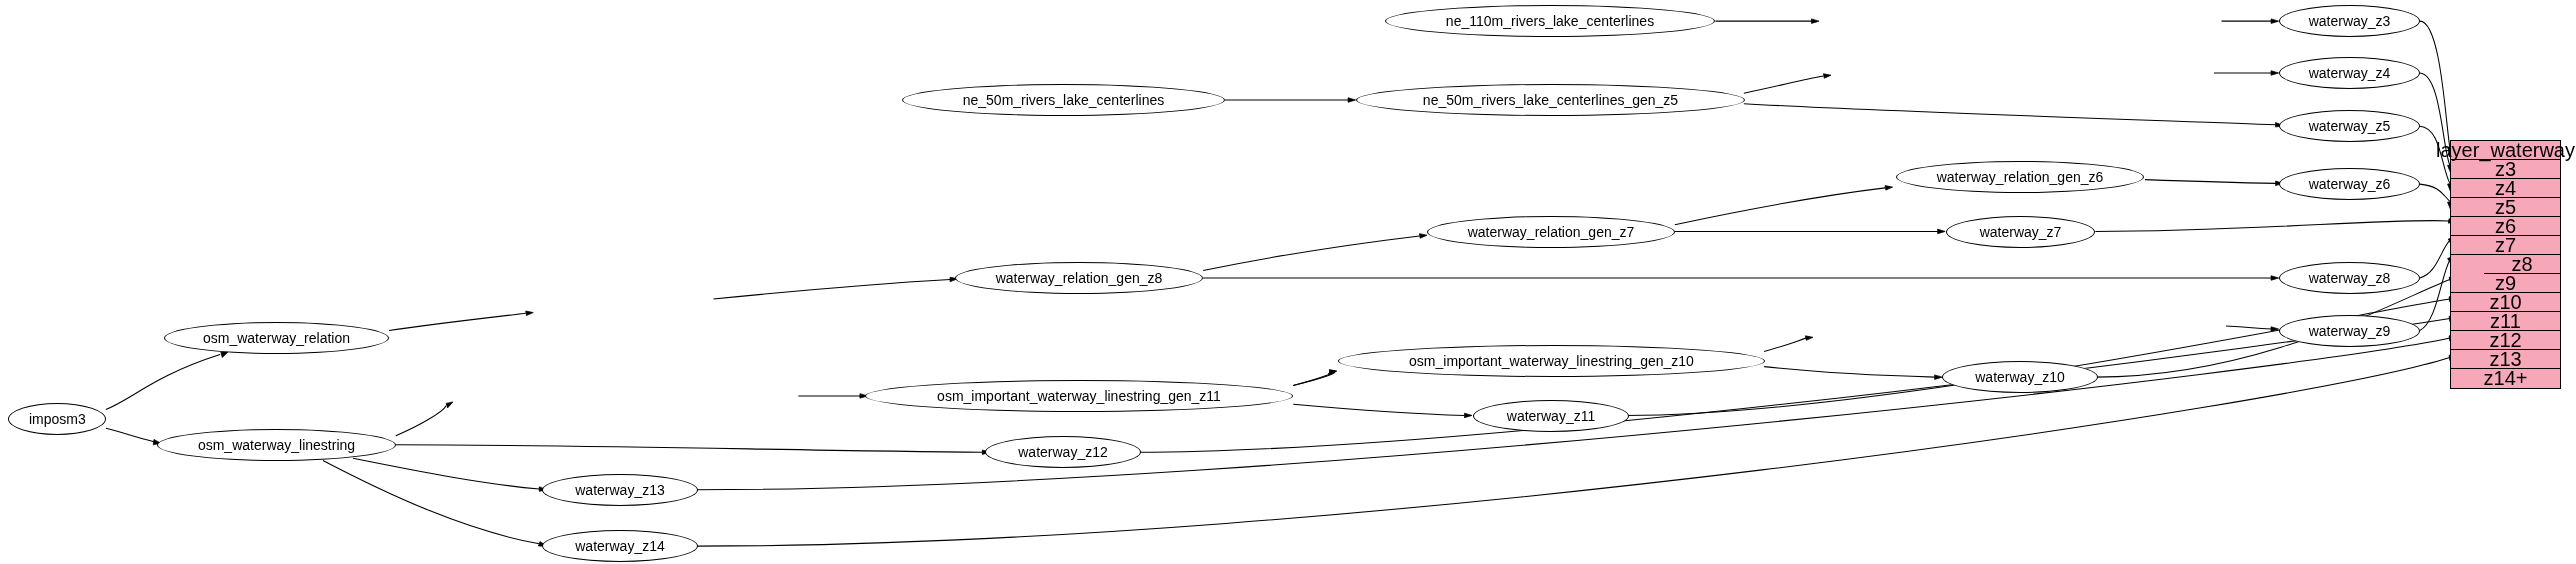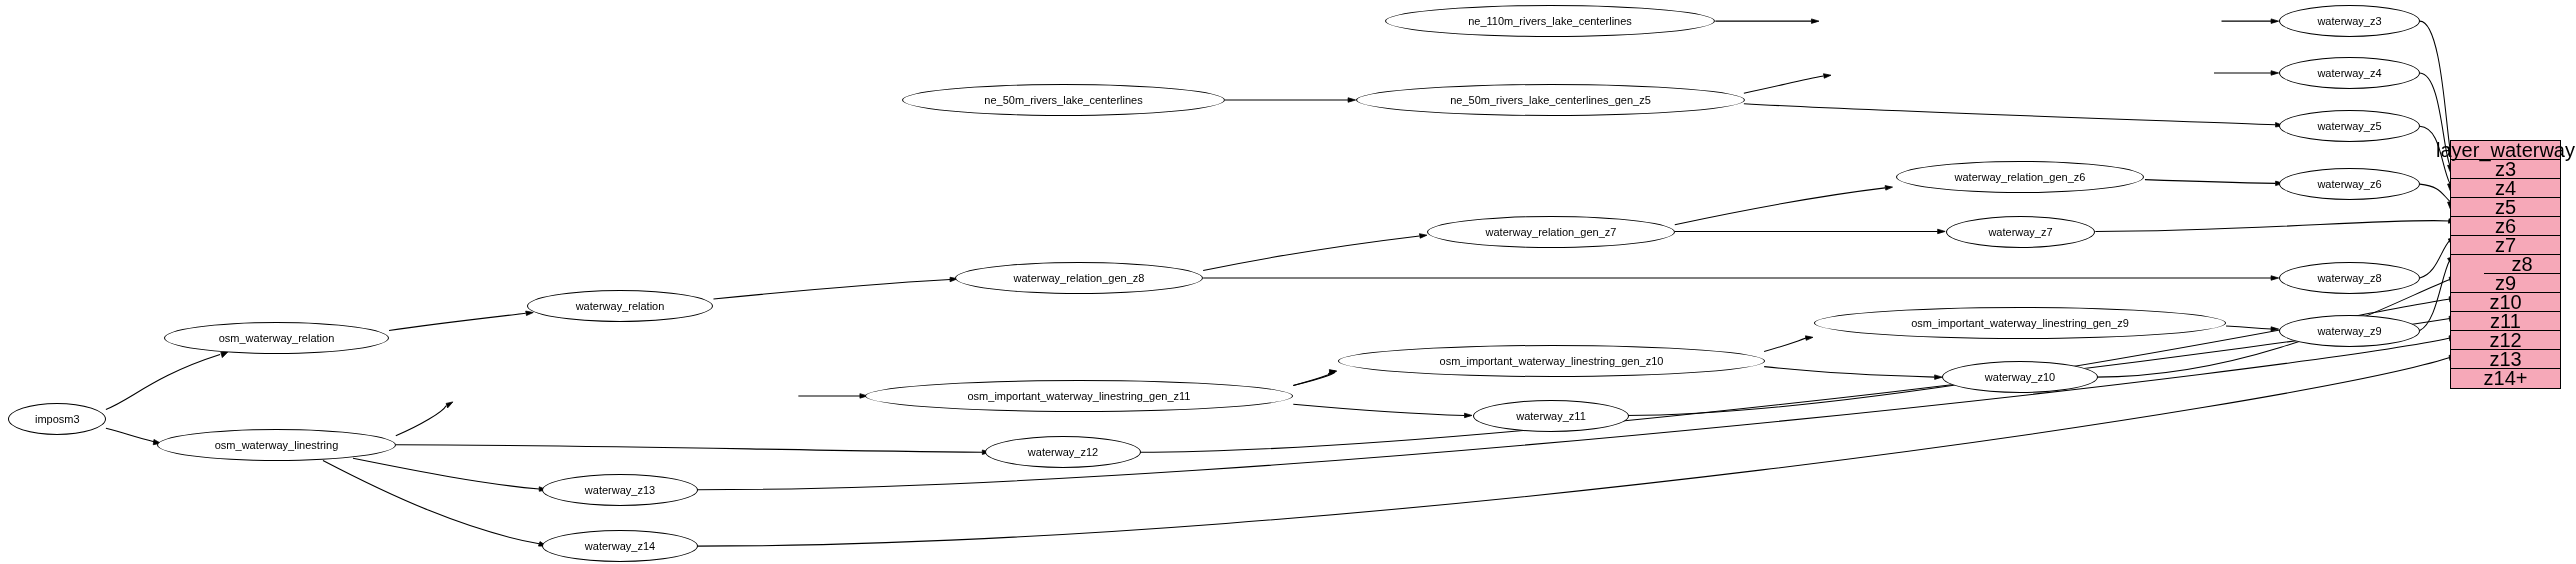--- a/index.html
+++ b/index.html
@@ -17,21 +17,21 @@
   .node {
     position: absolute;
     box-sizing: border-box;
     display: flex;
     align-items: center;
     justify-content: center;
     border: 1px solid #000000;
     border-radius: 50%;
     background: #ffffff;
     color: #000000;
-    font-size: 11px;
+    font-size: 14px;
     white-space: nowrap;
     line-height: 1;
   }
   .table-box {
     position: absolute;
     box-sizing: border-box;
     border: 1px solid #000000;
     background: #f6a8b8;
   }
   .table-row {
@@ -175,23 +175,20 @@
 
   <div class="node" style="left:8.3px; top:403px; width:98px; height:32px;">
     <span>imposm3</span>
   </div>
   <div class="node" style="left:164px; top:322px; width:225px; height:32px;">
     <span>osm_waterway_relation</span>
   </div>
   <div class="node" style="left:157px; top:429px; width:239px; height:32px;">
     <span>osm_waterway_linestring</span>
   </div>
-  <div class="node" style="left:527px; top:290px; width:186px; height:32px;">
-    <span>waterway_relation</span>
-  </div>
   <div class="node" style="left:542px; top:474px; width:156px; height:32px;">
     <span>waterway_z13</span>
   </div>
   <div class="node" style="left:542px; top:530px; width:156px; height:32px;">
     <span>waterway_z14</span>
   </div>
   <div class="node" style="left:955px; top:262px; width:248px; height:32px;">
     <span>waterway_relation_gen_z8</span>
   </div>
   <div class="node" style="left:865px; top:380px; width:428px; height:32px;">
@@ -216,23 +213,20 @@
     <span>waterway_relation_gen_z6</span>
   </div>
   <div class="node" style="left:1946px; top:216px; width:149px; height:32px;">
     <span>waterway_z7</span>
   </div>
   <div class="node" style="left:1338px; top:345px; width:427px; height:32px;">
     <span>osm_important_waterway_linestring_gen_z10</span>
   </div>
   <div class="node" style="left:1473px; top:400px; width:156px; height:32px;">
     <span>waterway_z11</span>
-  </div>
-  <div class="node" style="left:1814px; top:307px; width:412px; height:32px;">
-    <span>osm_important_waterway_linestring_gen_z9</span>
   </div>
   <div class="node" style="left:1942px; top:361px; width:156px; height:32px;">
     <span>waterway_z10</span>
   </div>
   <div class="node" style="left:2279px; top:5.3px; width:141px; height:32px;">
     <span>waterway_z3</span>
   </div>
   <div class="node" style="left:2279px; top:57px; width:141px; height:32px;">
     <span>waterway_z4</span>
   </div>

